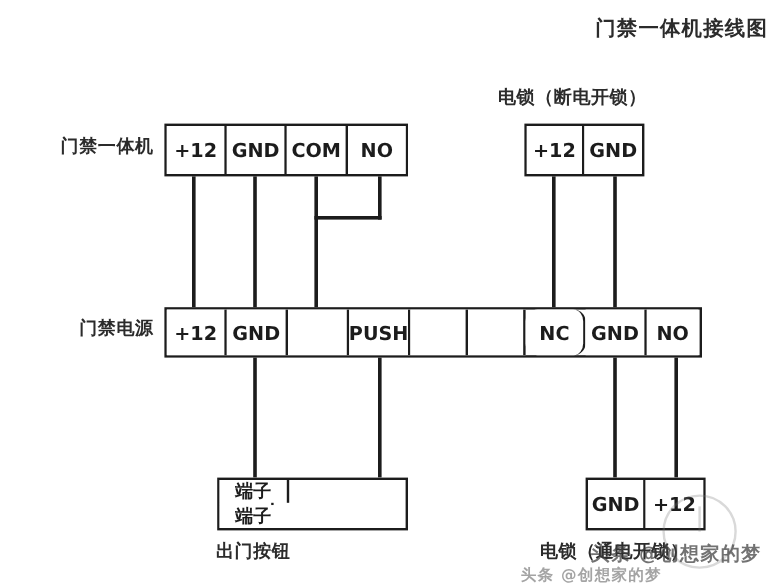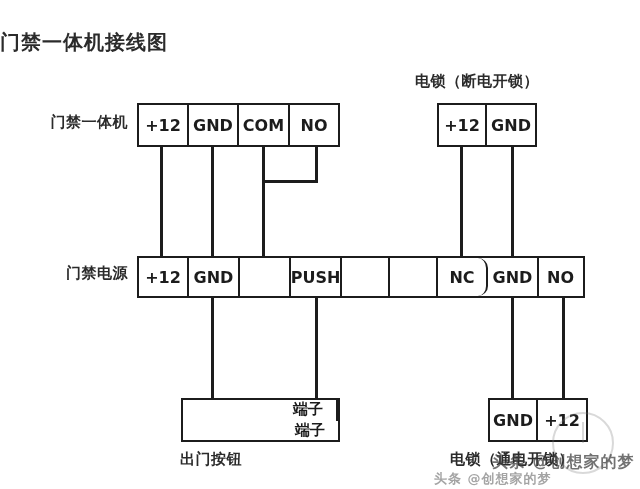--- a/index.html
+++ b/index.html
@@ -13,24 +13,24 @@
     height: 489px;
     background: #ffffff;
     font-family: "DejaVu Sans", "Liberation Sans", sans-serif;
     overflow: hidden;
   }
 
   
   .title {
     position: absolute;
     left: 0;
-    top: 29px;
+    top: 12px;
     width: 640px;
-    text-align: left;
-    font-size: 20px;
+    text-align: right;
+    font-size: 17px;
     font-weight: 700;
     color: #2b2b2b;
     letter-spacing: 1px;
   }
 
   
   .label {
     position: absolute;
     font-size: 15px;
     font-weight: 700;
@@ -42,21 +42,20 @@
   .label-center { text-align: left; }
 
   
   .block {
     position: absolute;
     display: flex;
     box-sizing: border-box;
     border: 2.5px solid #1c1c1c;
     background: #ffffff;
     z-index: 3;
-    align-items: flex-end;
   }
   .cell {
     box-sizing: border-box;
     display: flex;
     align-items: center;
     justify-content: center;
     border-right: 2.5px solid #1c1c1c;
     font-size: 16px;
     font-weight: 700;
     color: #1c1c1c;

